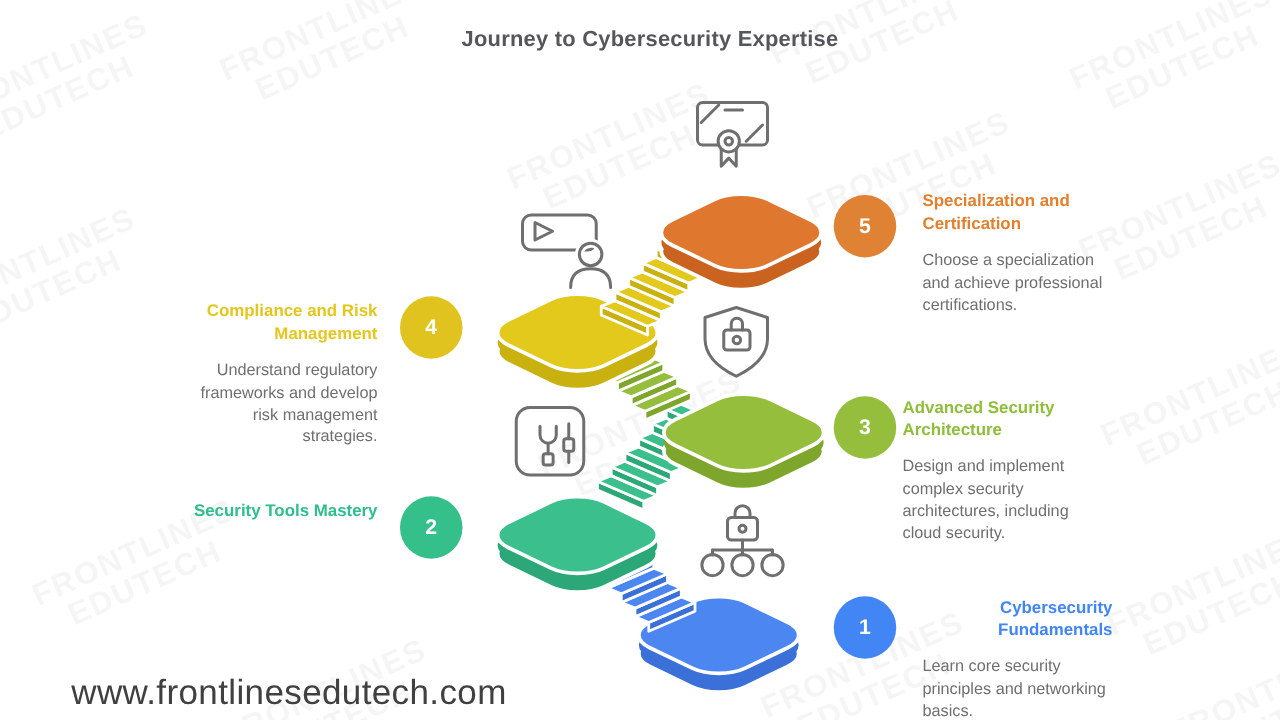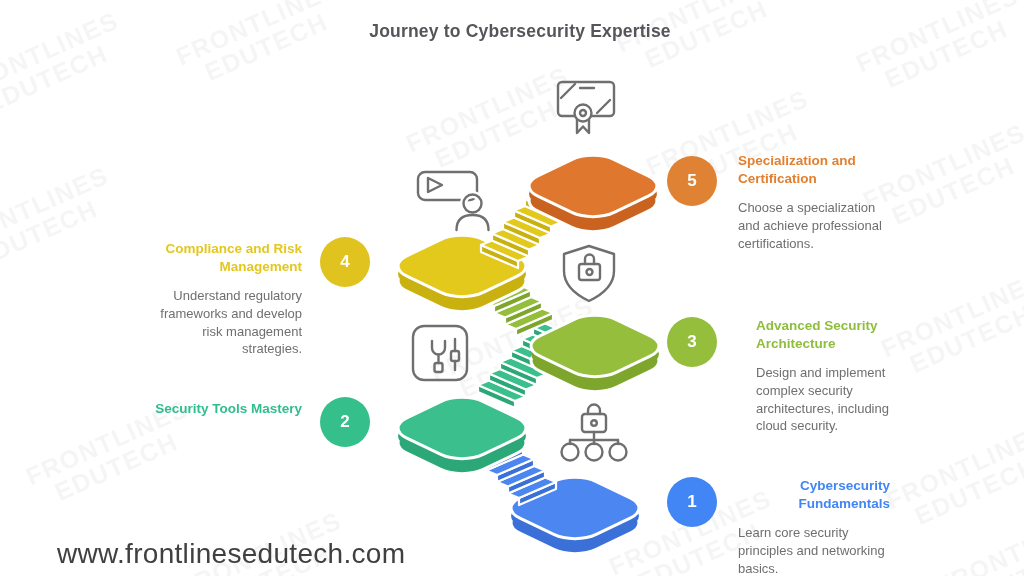--- a/index.html
+++ b/index.html
@@ -26,21 +26,21 @@
   #c1{left:667px;top:477px;background:#4285f4;}
   #c2{left:320px;top:397px;background:#35bf8a;}
   #c3{left:667px;top:317px;background:#94be3c;}
   #c4{left:320px;top:237px;background:#e0c31e;}
   #c5{left:667px;top:156px;background:#e08234;}
   .step-text{position:absolute;width:152px;}
   .step-text h3{margin:0 0 11px 0;font-size:13.5px;line-height:1.35;font-weight:bold;}
   .step-text p{margin:0;font-size:13px;line-height:1.36;color:#6f6f6f;}
   #t1{left:738px;top:477px;}  #t1 h3{color:#4285f4;text-align:right;}
   #t2{left:150px;top:400px;text-align:right;} #t2 h3{color:#2fbe8c;}
-  #t3{left:756px;top:317px;}  #t3 h3{color:#8fbe3b;}
+  #t3{left:722px;top:317px;}  #t3 h3{color:#8fbe3b;}
   #t4{left:150px;top:240px;text-align:right;} #t4 h3{color:#e4c71d;text-align:right;}
   #t5{left:738px;top:152px;}  #t5 h3{color:#e2802f;}
   .footer{position:absolute;left:57px;top:538px;font-size:28px;color:#404040;letter-spacing:.3px;}
 
   .icon{stroke:#6f6f6f;stroke-width:2.4;fill:none;stroke-linecap:round;stroke-linejoin:round;}
   .icon .wfill{fill:#ffffff;}
 </style>
 </head>
 <body>
 

